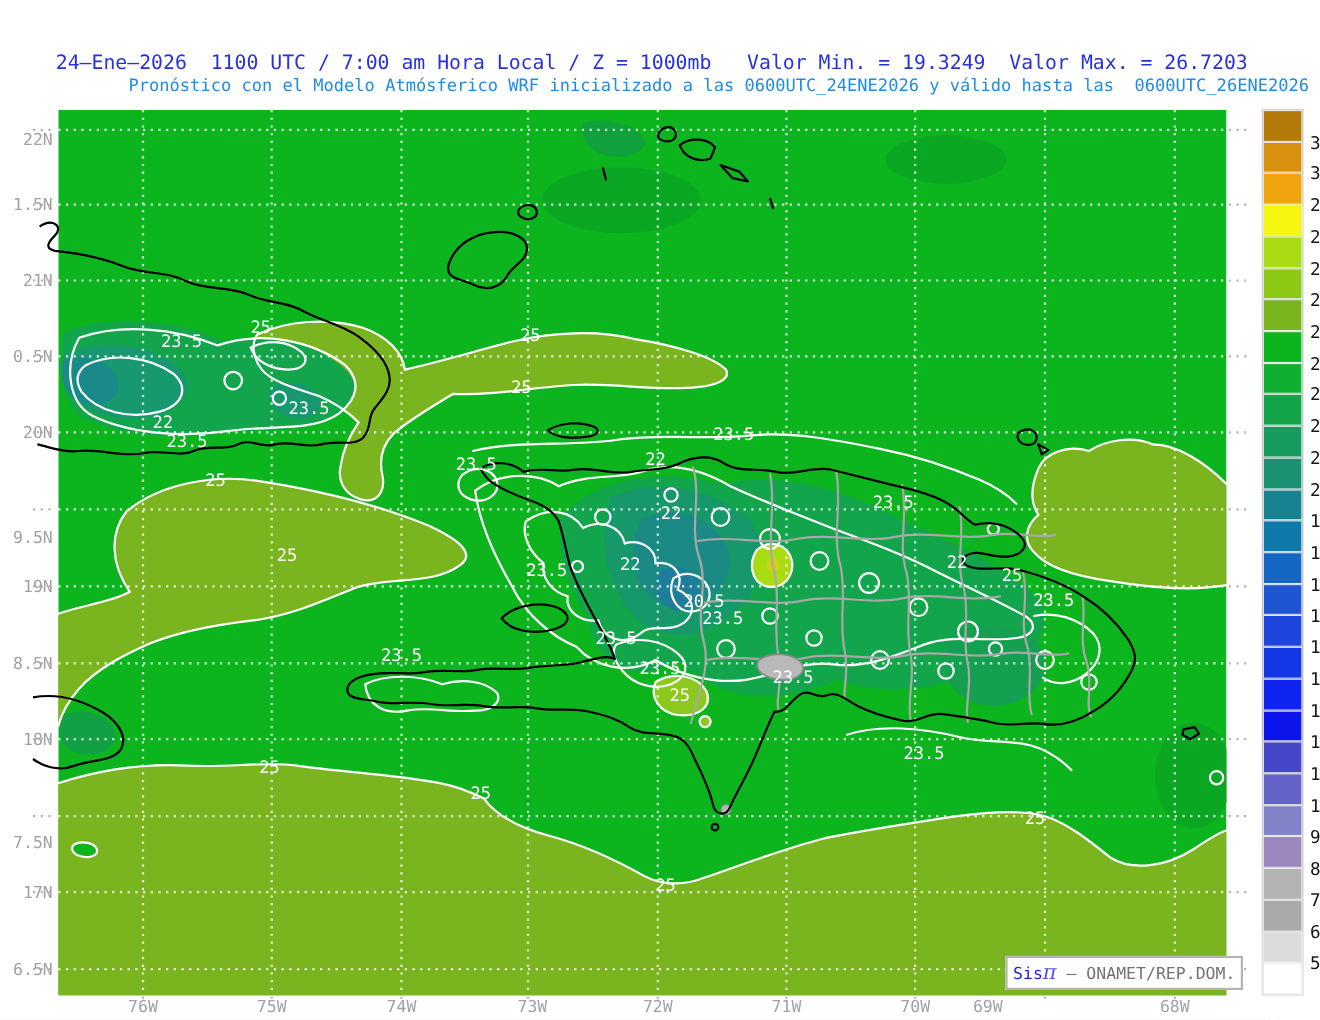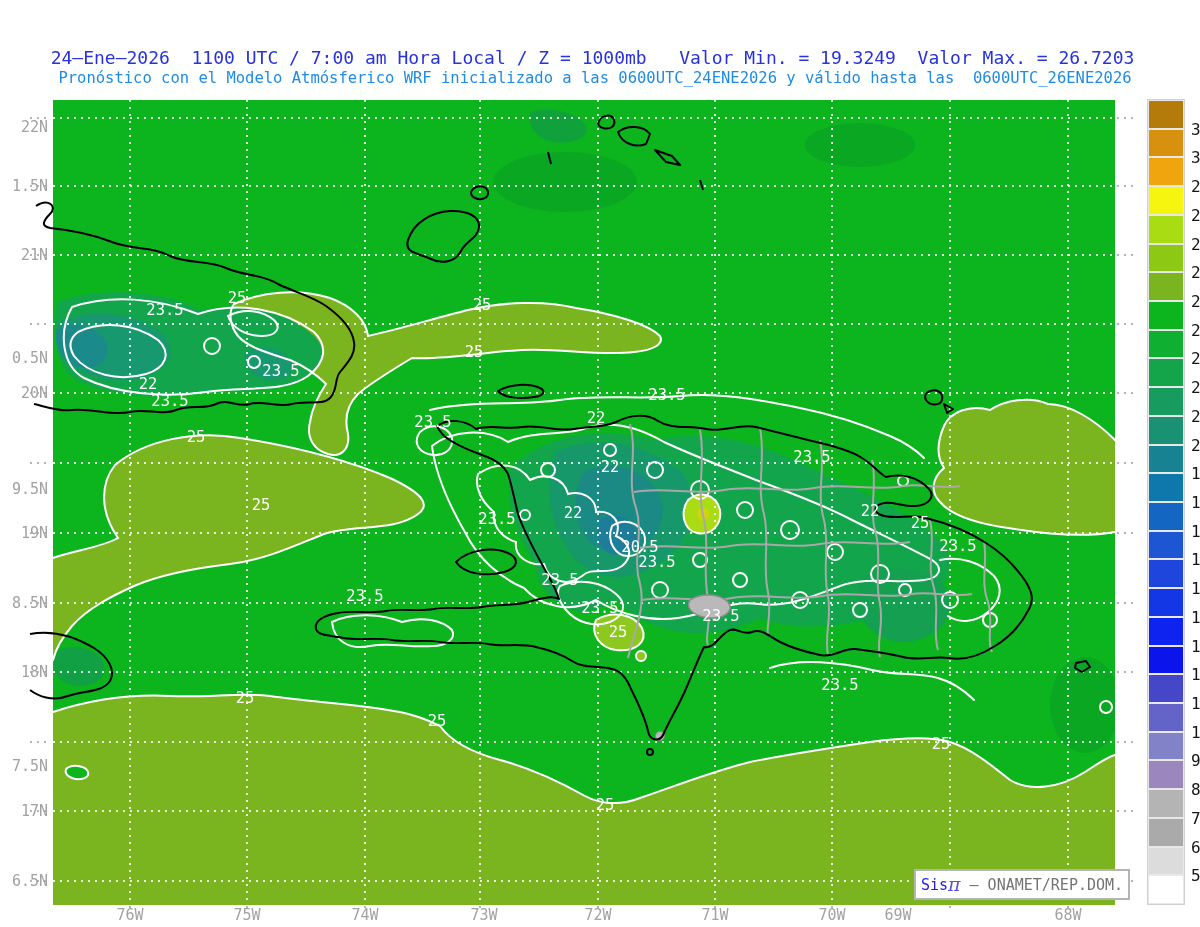--- a/index.html
+++ b/index.html
@@ -2,21 +2,21 @@
 <html><head>
 <meta charset="utf-8">
 <style>
   html,body{margin:0;padding:0;background:#fff;}
   #page{position:relative;width:1200px;height:927px;background:#fff;overflow:hidden;
         font-family:"DejaVu Sans Mono","Liberation Mono",monospace;}
   .ttl{position:absolute;left:0;top:6px;width:1200px;text-align:center;font-size:30px;
        letter-spacing:0px;color:#1c1c1c;white-space:pre;}
   .sub1{position:absolute;left:0;top:47px;width:1185px;text-align:center;font-size:18px;
         color:#2832dc;white-space:pre;}
-  .sub2{position:absolute;left:0;top:69px;width:1190px;text-align:center;font-size:15.5px;
+  .sub2{position:absolute;left:0;top:69px;width:1190px;text-align:right;font-size:15.5px;
         color:#1e8ce6;white-space:pre;}
   .ylab{position:absolute;left:0;width:48px;text-align:right;font-size:15px;color:#a2a2a2;}
   .xlab{position:absolute;top:906px;width:44px;text-align:center;font-size:15px;color:#a2a2a2;}
   #colorbar{position:absolute;left:1148px;top:100px;width:36px;height:804px;background:#fff;
             outline:1px solid #cfcfcf;}
   .cbseg{position:absolute;left:0;width:36px;box-sizing:border-box;border:1px solid #e8e8e8;}
   .cblab{position:absolute;left:1191px;font-size:16px;color:#151515;}
   #wmark{position:absolute;left:914px;top:869px;width:212px;height:27px;background:#fff;
          border:2px solid #b4b4b4;display:flex;align-items:center;justify-content:center;
          font-size:15px;white-space:pre;}
@@ -240,21 +240,21 @@
       </g>
   </svg>
 
   <div class="sub1">24–Ene–2026  1100 UTC / 7:00 am Hora Local / Z = 1000mb   Valor Min. = 19.3249  Valor Max. = 26.7203</div>
   <div class="sub2">Pronóstico con el Modelo Atmósferico WRF inicializado a las 0600UTC_24ENE2026 y válido hasta las  0600UTC_26ENE2026</div>
 
   <div id="yaxis">
       <div class="ylab" style="top:118px;">22N</div>
       <div class="ylab" style="top:177px;">1.5N</div>
       <div class="ylab" style="top:246px;">21N</div>
-      <div class="ylab" style="top:315px;margin-top:34px;">0.5N</div>
+      <div class="ylab" style="top:315px;">0.5N</div>
       <div class="ylab" style="top:384px;">20N</div>
       <div class="ylab" style="top:480px;">9.5N</div>
       <div class="ylab" style="top:524px;">19N</div>
       <div class="ylab" style="top:594px;">8.5N</div>
       <div class="ylab" style="top:663px;">18N</div>
       <div class="ylab" style="top:757px;">7.5N</div>
       <div class="ylab" style="top:802px;">17N</div>
       <div class="ylab" style="top:872px;">6.5N</div>
     </div>
   <div id="xaxis">

